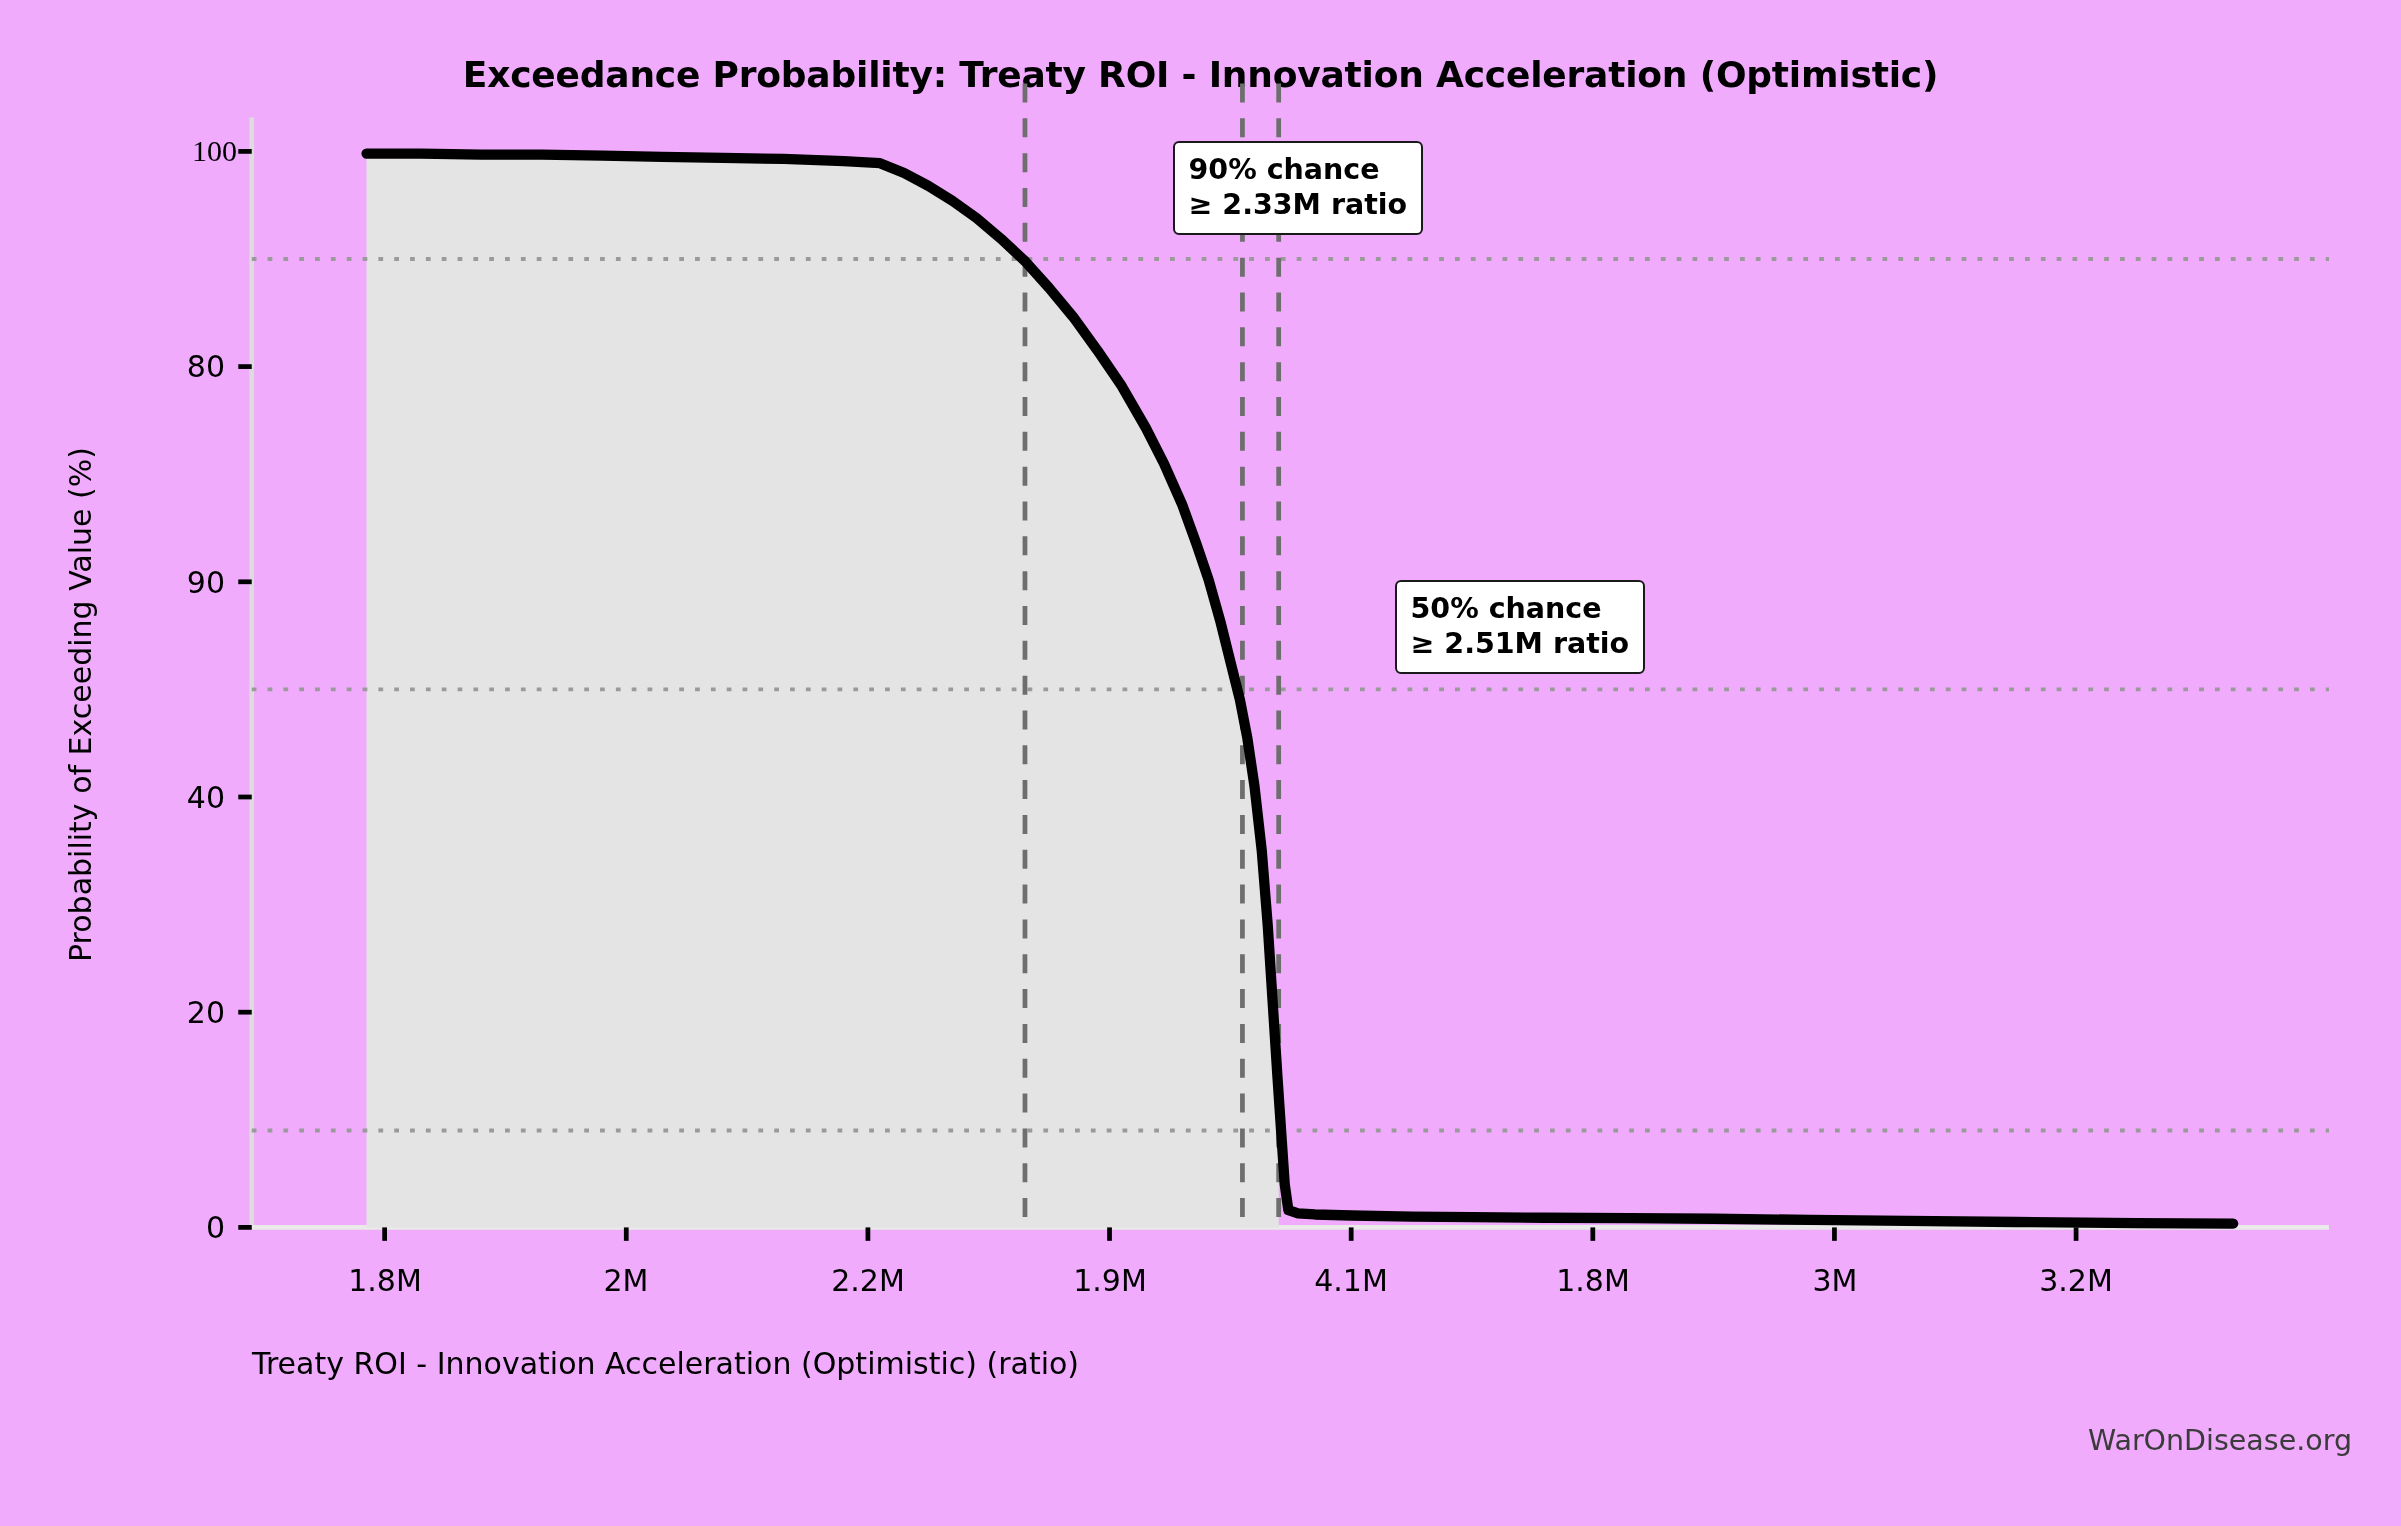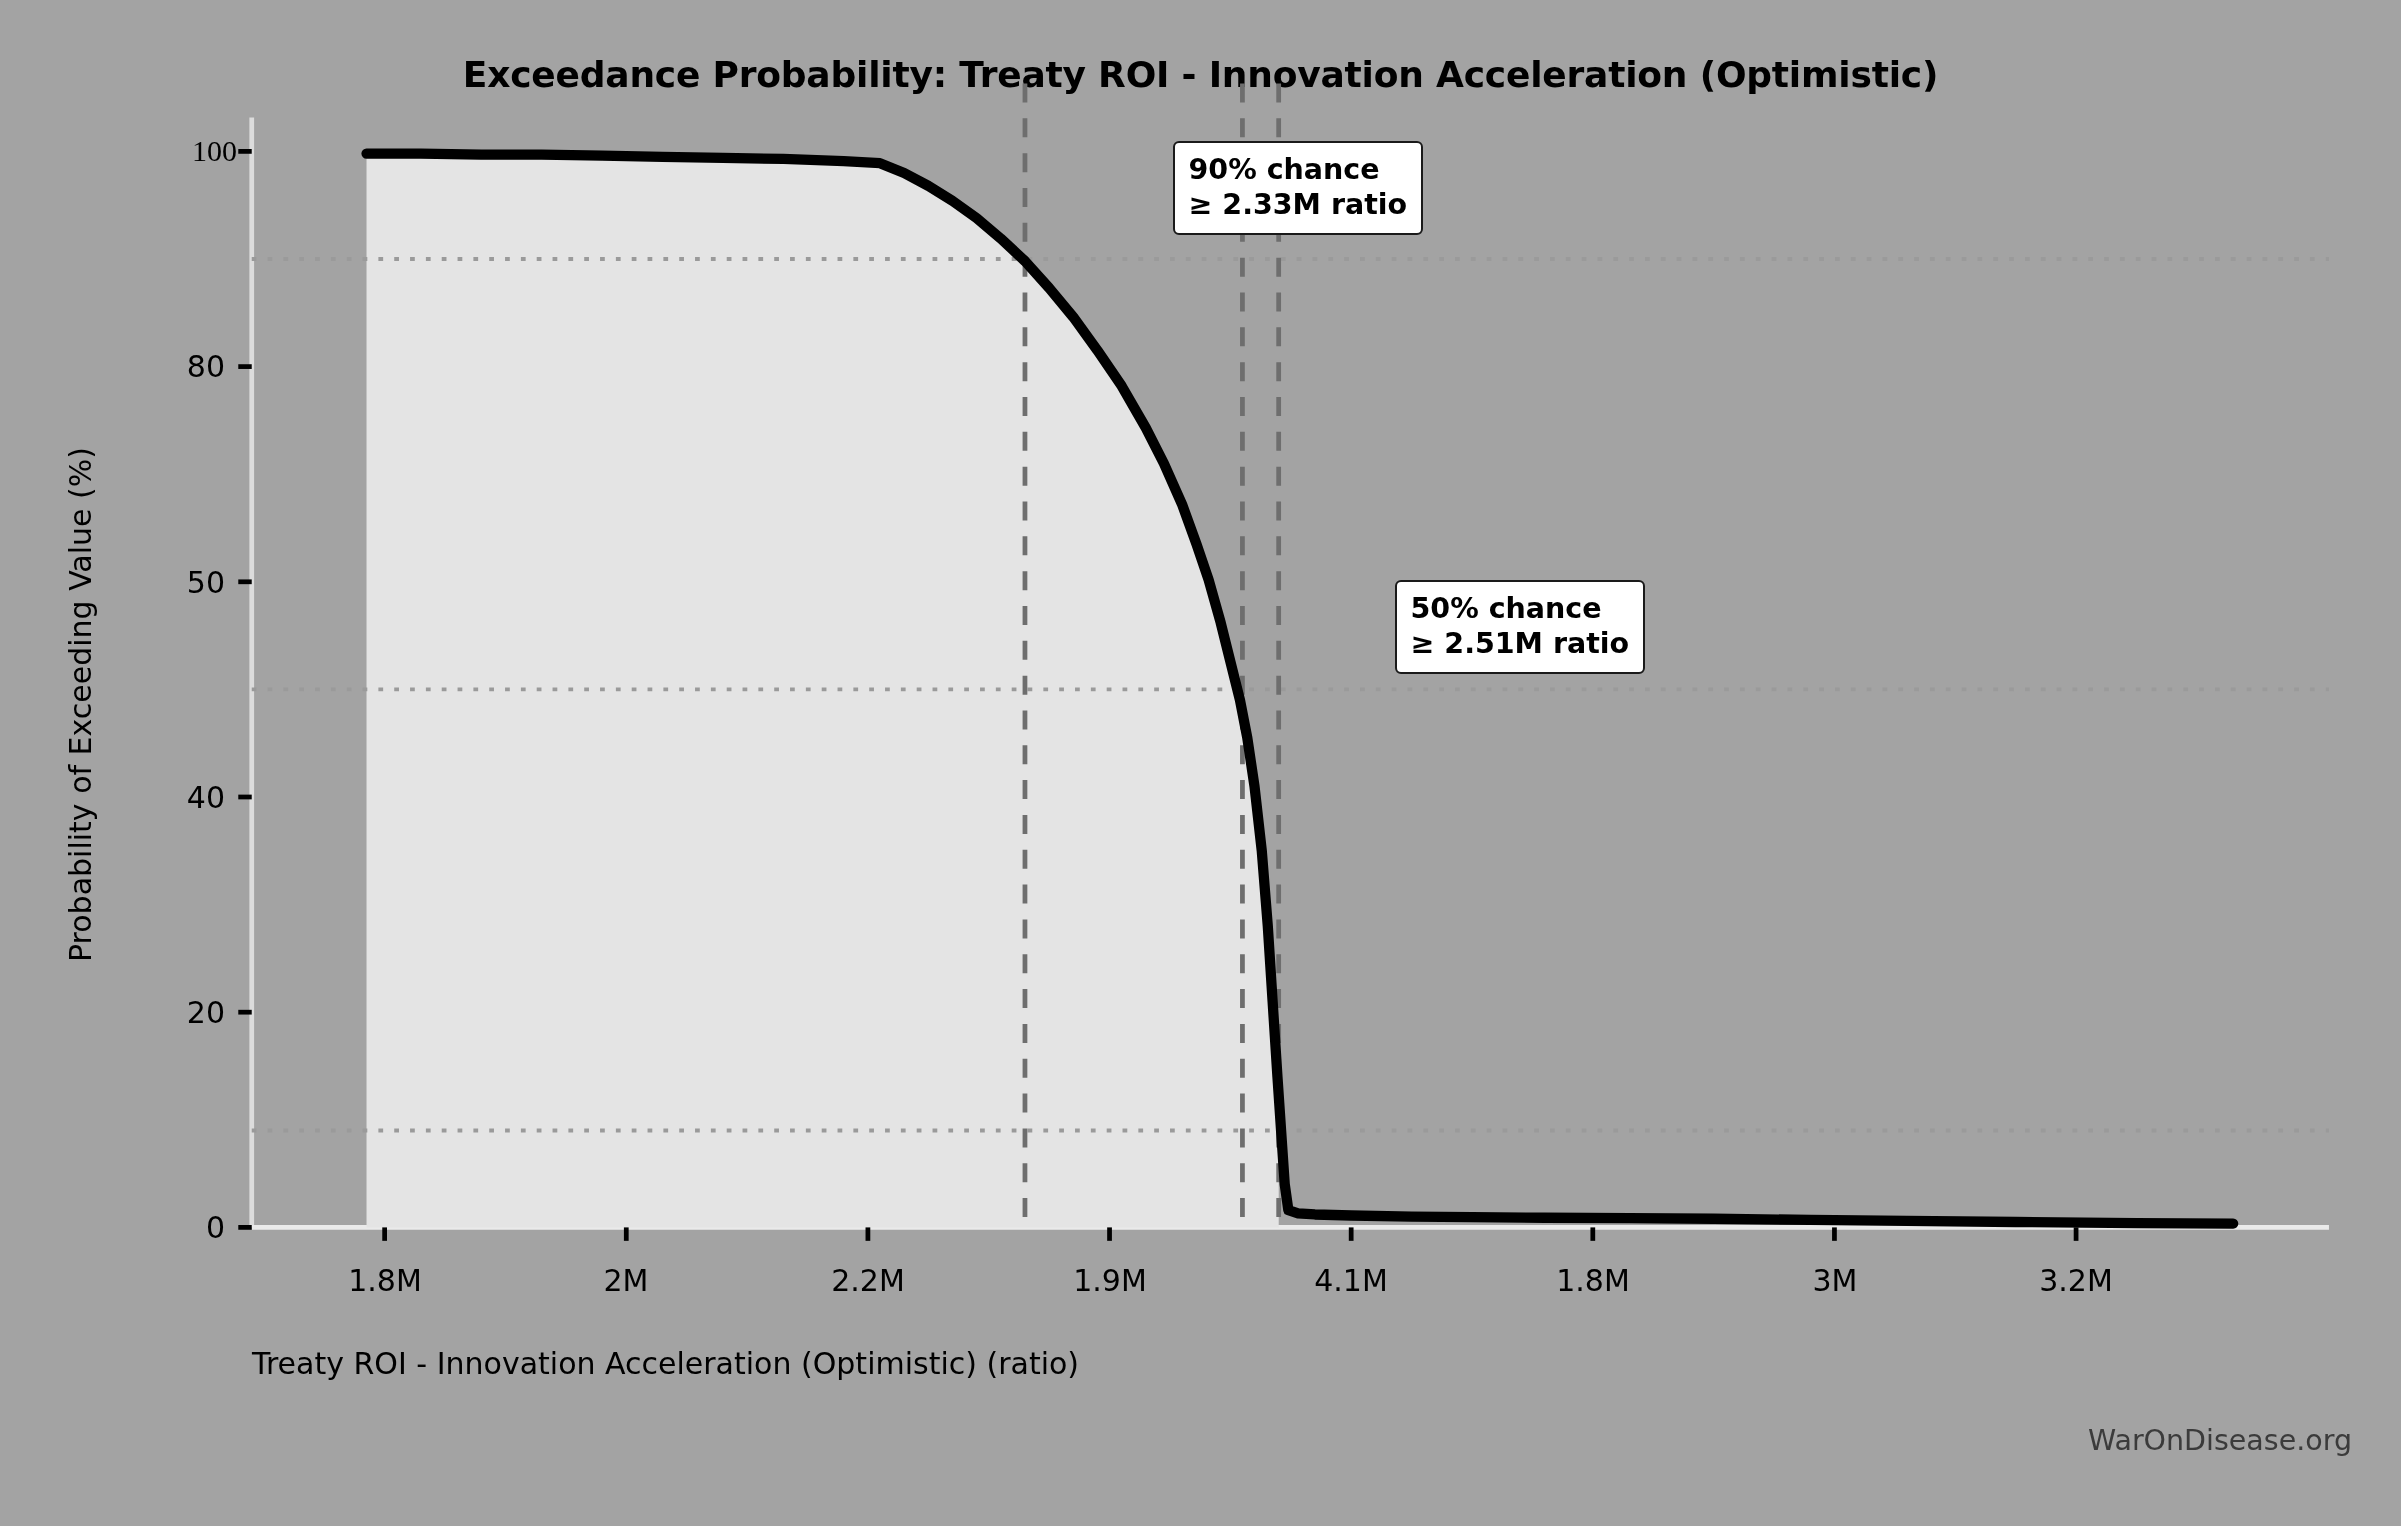--- a/index.html
+++ b/index.html
@@ -10,21 +10,21 @@
   body {
     width: 2401px;
     height: 1527px;
     font-family: "DejaVu Sans", "Liberation Sans", sans-serif;
     position: relative;
     overflow: hidden;
   }
   #figure {
     position: absolute;
     inset: 0;
-    background: #a3a3a3;
+    background: #f0abfc;
   }
   #chart-title {
     position: absolute;
     left: 0; right: 0;
     top: 54px;
     text-align: center;
     font-size: 36px;
     font-weight: bold;
     color: #000000;
     letter-spacing: -0.2px;
@@ -132,21 +132,21 @@
       <div class="tick-label-x" style="left: 626px; top: 1263px;">2M</div>
       <div class="tick-label-x" style="left: 868px; top: 1263px;">2.2M</div>
       <div class="tick-label-x" style="left: 1110px; top: 1263px;">1.9M</div>
       <div class="tick-label-x" style="left: 1351px; top: 1263px;">4.1M</div>
       <div class="tick-label-x" style="left: 1593px; top: 1263px;">1.8M</div>
       <div class="tick-label-x" style="left: 1835px; top: 1263px;">3M</div>
       <div class="tick-label-x" style="left: 2076px; top: 1263px;">3.2M</div>
       <div class="tick-label-y" style="left: 82px; width: 143px; top: 1227px;">0</div>
       <div class="tick-label-y" style="left: 82px; width: 143px; top: 1012px;">20</div>
       <div class="tick-label-y" style="left: 82px; width: 143px; top: 797px;">40</div>
-      <div class="tick-label-y" style="left: 82px; width: 143px; top: 582px;">50</div>
+      <div class="tick-label-y" style="left: 82px; width: 143px; top: 582px;">90</div>
       <div class="tick-label-y" style="left: 82px; width: 143px; top: 366px;">80</div>
       <div class="tick-label-y" style="left: 94px; width: 143px; top: 151px; font-family: Liberation Serif, serif;">100</div>
     </div>
 
   <div class="axis-label" id="xaxis-label">Treaty ROI - Innovation Acceleration (Optimistic) (ratio)</div>
   <div class="axis-label" id="yaxis-label">Probability of Exceeding Value (%)</div>
 
   <div class="annotation-box" id="ann-0" style="left: 1134px; top: 141px;"><span>90% chance</span><br><span>≥ 2.33M ratio</span></div>
   <div class="annotation-box" id="ann-1" style="left: 1356px; top: 580px;"><span>50% chance</span><br><span>≥ 2.51M ratio</span></div>
 

